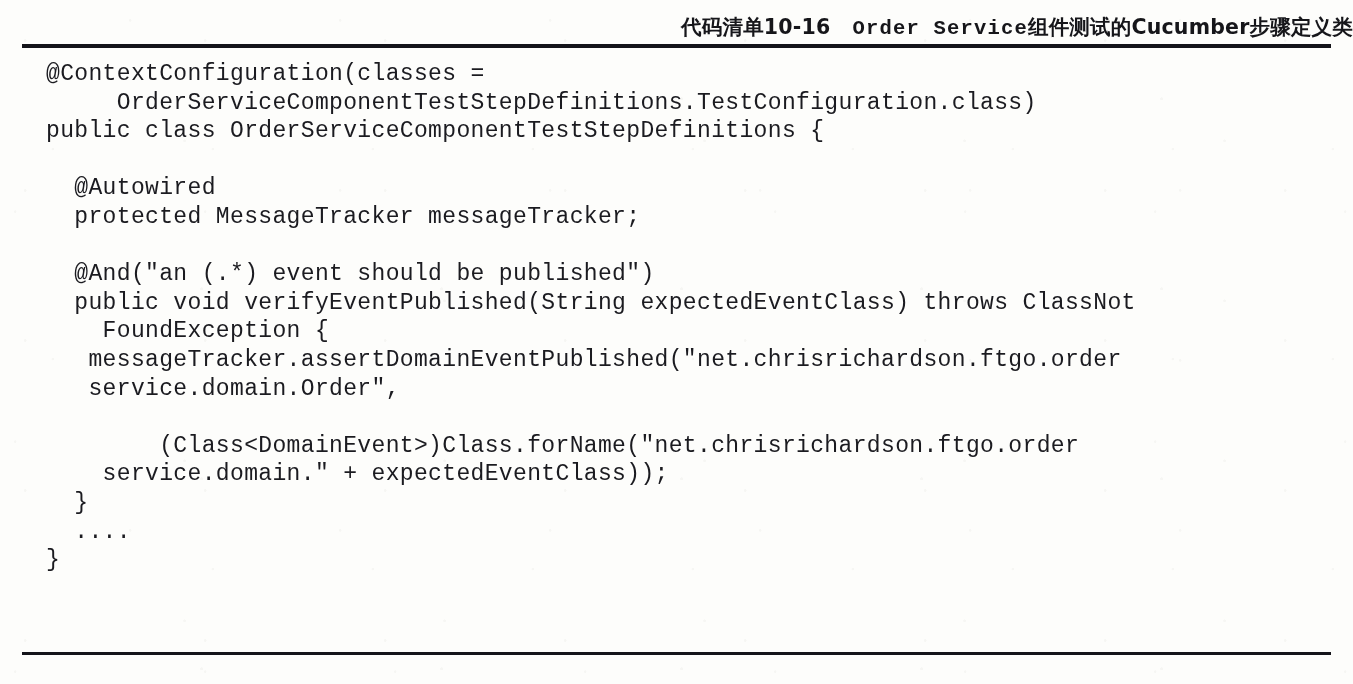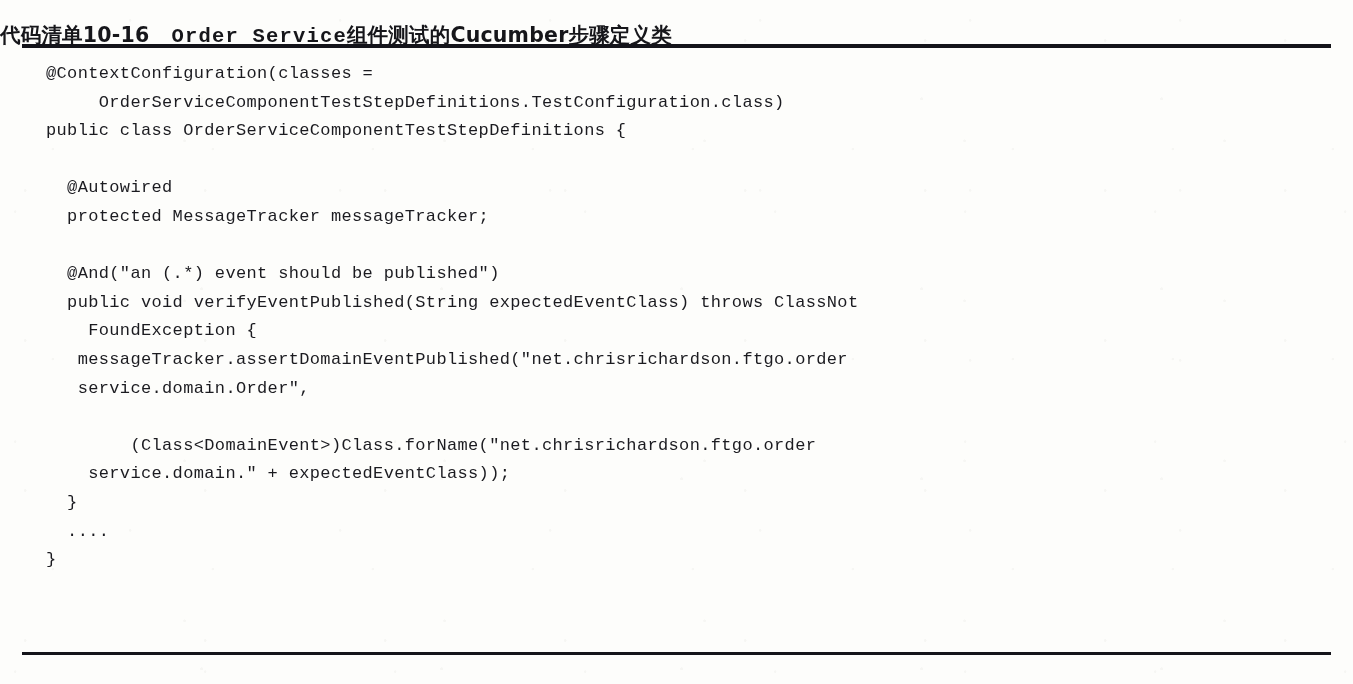--- a/index.html
+++ b/index.html
@@ -17,24 +17,24 @@
   .page {
     position: relative;
     width: 1353px;
     height: 684px;
     box-sizing: border-box;
   }
 
   
   .caption-row {
     position: absolute;
-    top: 20px;
+    top: 12px;
     left: 0;
     width: 1353px;
-    text-align: left;
+    text-align: right;
     white-space: nowrap;
   }
   .caption {
     display: inline-block;
     font-family: "DejaVu Sans", "Liberation Sans", sans-serif;
     font-weight: 700;
     font-size: 20.5px;
     letter-spacing: 0.2px;
     color: #16161a;
     line-height: 30px;
@@ -65,21 +65,21 @@
     height: 3px;
   }
 
   
   .code-block {
     position: absolute;
     top: 60px;
     left: 46px;
     width: 1280px;
     font-family: "Liberation Mono", "DejaVu Sans Mono", monospace;
-    font-size: 17px;
+    font-size: 23px;
     line-height: 28.6px;
     color: #1b1b20;
     letter-spacing: 0.35px;
     white-space: pre;
   }
   .code-line {
     white-space: pre;
     min-height: 28.6px;
     color: #1b1b20;
   }

